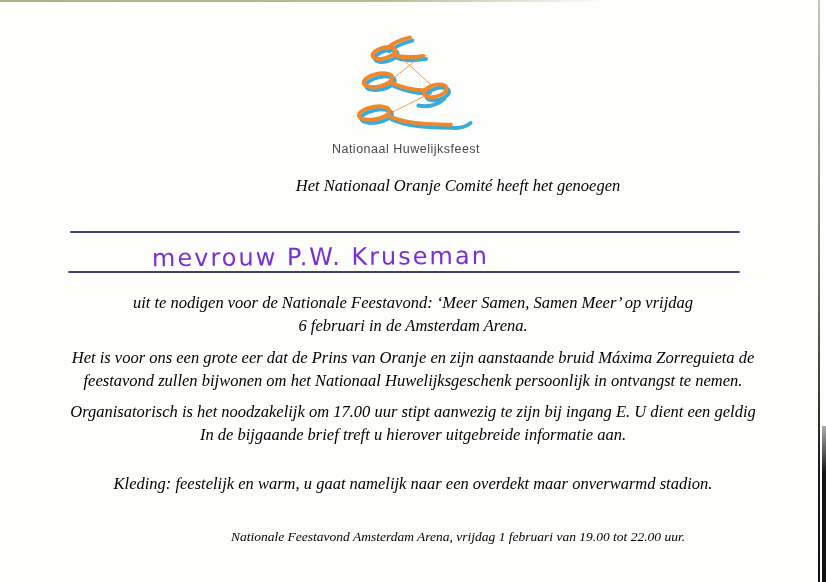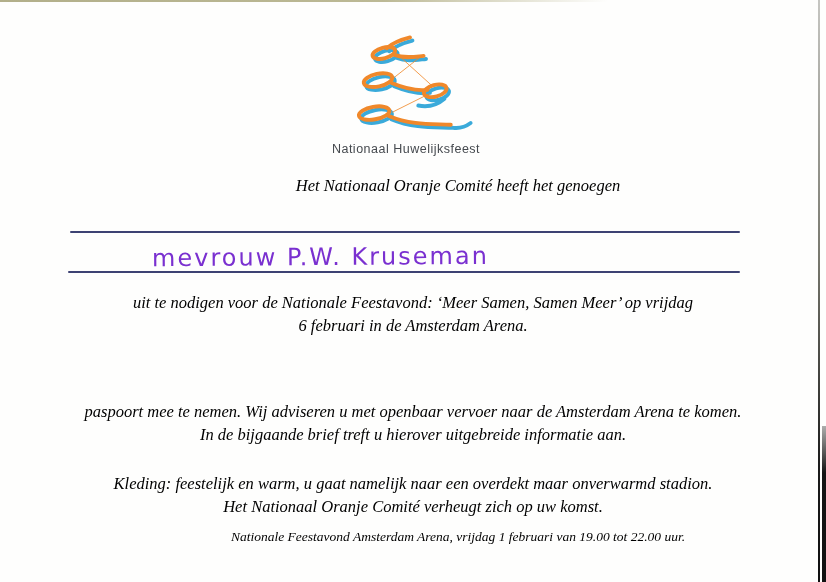--- a/index.html
+++ b/index.html
@@ -112,26 +112,29 @@
 
   <div class="rule rule-1"></div>
   <div class="handwriting">mevrouw P.W. Kruseman</div>
   <div class="rule rule-2"></div>
 
   <div class="para para-1 ink">
     <span class="line">uit te nodigen voor de Nationale Feestavond: ‘Meer Samen, Samen Meer’ op vrijdag</span>
     <span class="line">6 februari in de Amsterdam Arena.</span>
   </div>
 
+  <div class="para para-2 ink">
+    <span class="line">Het is voor ons een grote eer dat de Prins van Oranje en zijn aanstaande bruid Máxima Zorreguieta de</span>
+    <span class="line">feestavond  zullen bijwonen om het Nationaal Huwelijksgeschenk persoonlijk in ontvangst te nemen.</span>
+  </div>
 
   <div class="para para-3 ink">
-    <span class="line">paspoort mee te nemen. Wij adviseren u met openbaar vervoer naar de Amsterdam Arena te komen.</span>
+    <span class="line">Organisatorisch is het noodzakelijk om 17.00 uur stipt aanwezig te zijn bij ingang E. U dient een geldig</span>
     <span class="line">In de bijgaande brief treft u hierover uitgebreide informatie aan.</span>
   </div>
 
   <div class="para para-4 ink">
     <span class="line">Kleding: feestelijk en warm, u gaat namelijk naar een overdekt maar onverwarmd stadion.</span>
-    <span class="line">Het Nationaal Oranje Comité verheugt zich op uw komst.</span>
   </div>
 
   <div class="footer-line ink">Nationale Feestavond Amsterdam Arena, vrijdag 1 februari van 19.00 tot 22.00 uur.</div>
 
 </div>
 
 </body></html>

